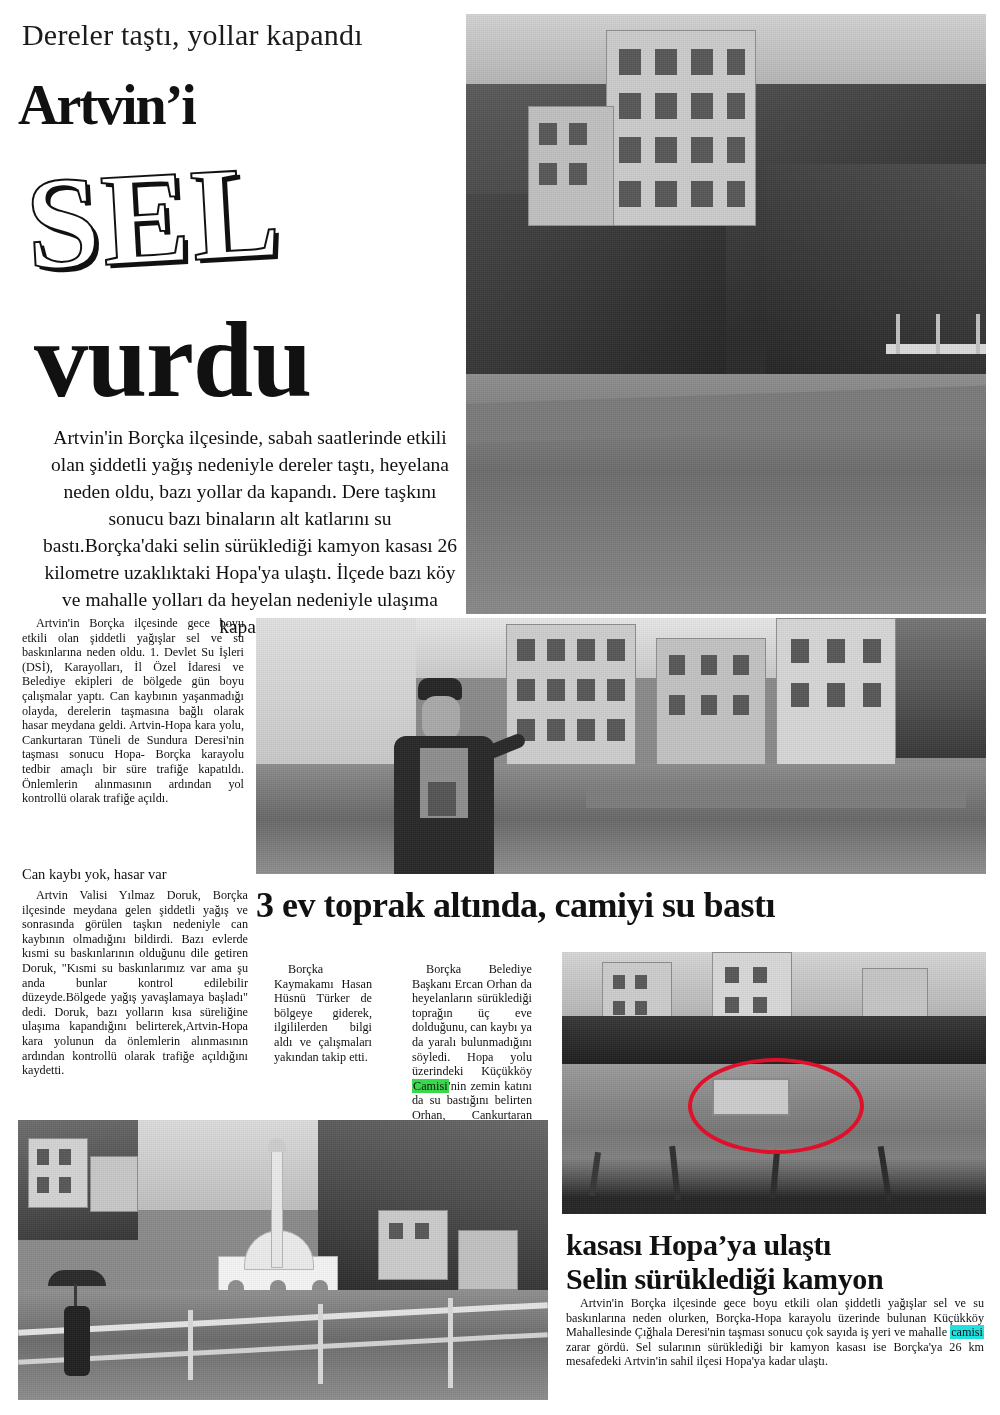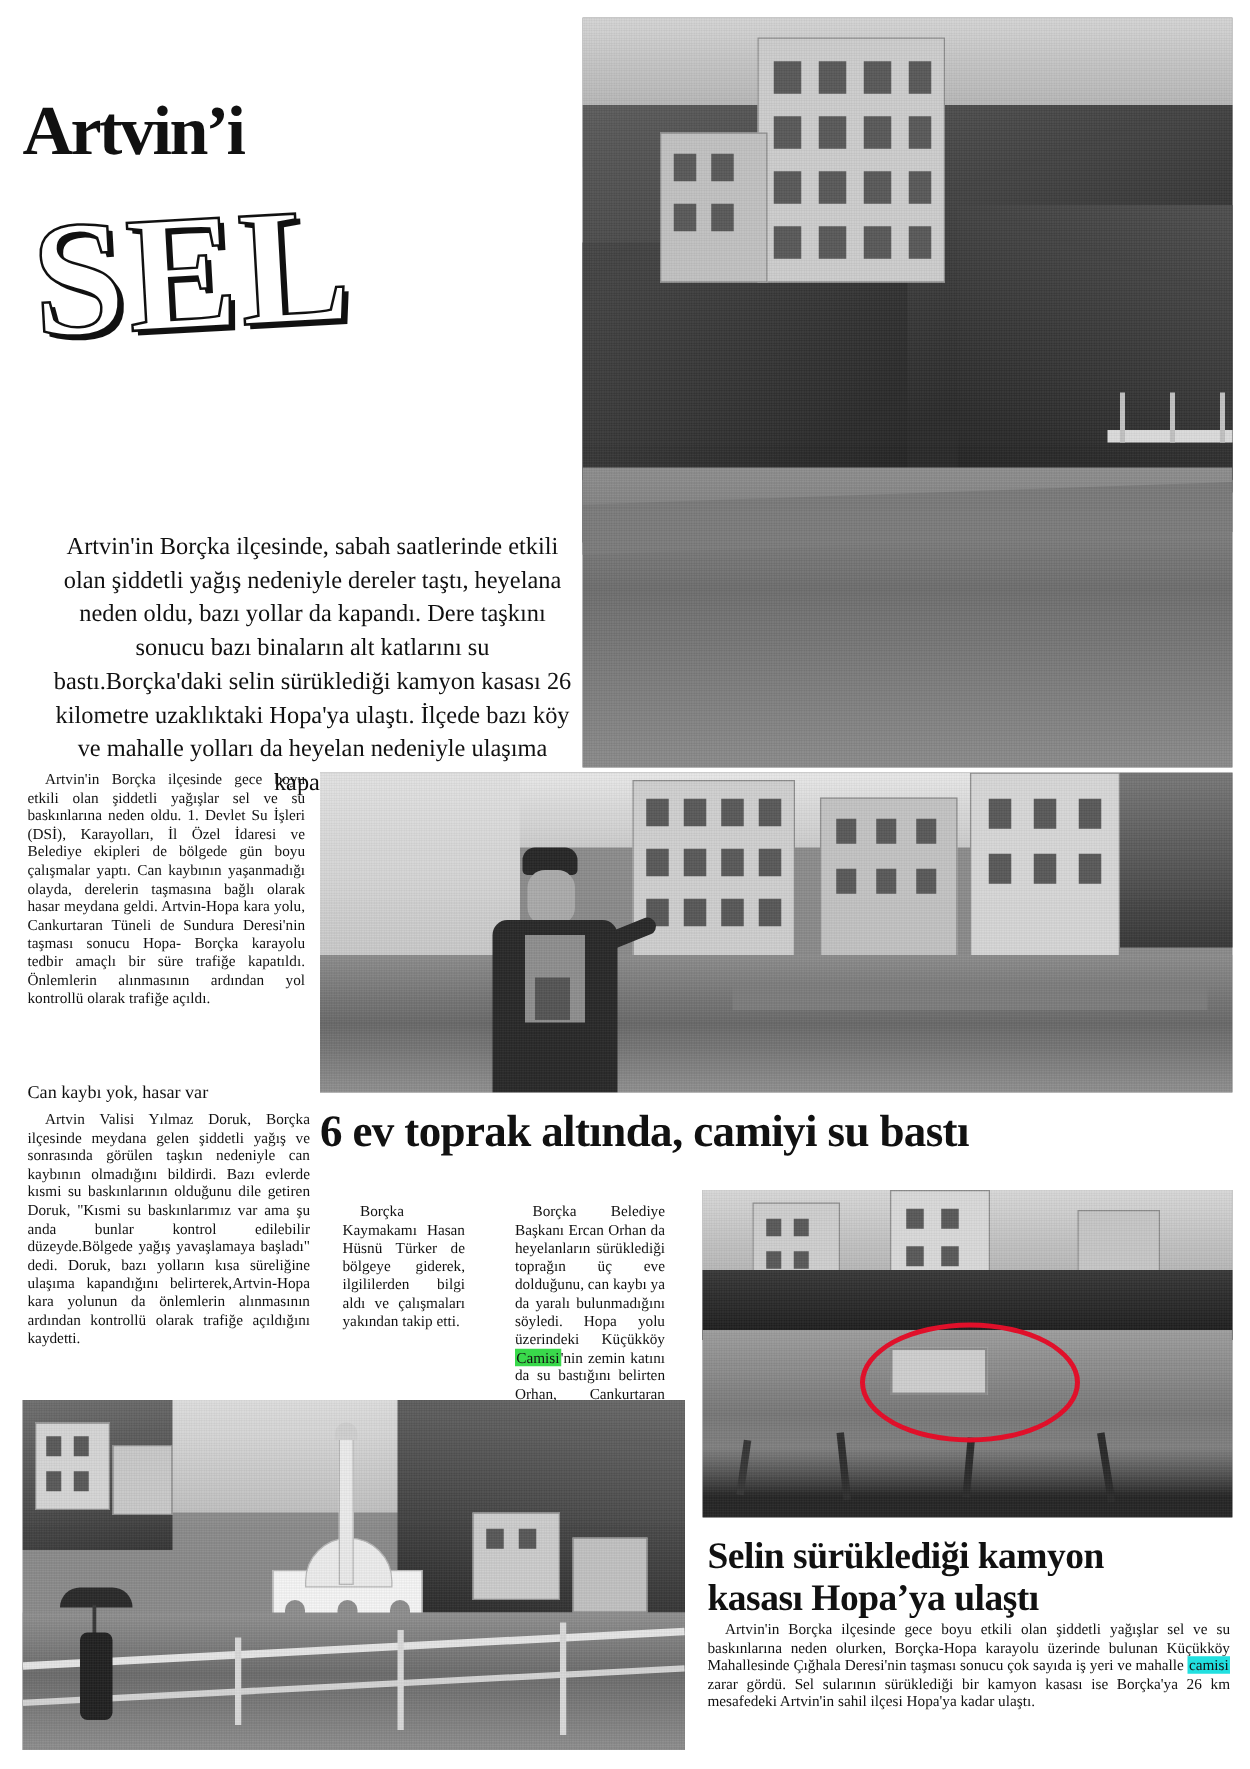--- a/index.html
+++ b/index.html
@@ -177,22 +177,24 @@
     <div style="position:absolute; left:420px; top:330px; width:110px; height:10px; background:#d6d6d6;"></div>
     <div style="position:absolute; left:430px; top:300px; width:4px; height:40px; background:#bdbdbd;"></div>
     <div style="position:absolute; left:470px; top:300px; width:4px; height:40px; background:#bdbdbd;"></div>
     <div style="position:absolute; left:510px; top:300px; width:4px; height:40px; background:#bdbdbd;"></div>
 
     <div class="water" style="height:240px; background:linear-gradient(180deg,#8e8e8e,#6e6e6e 40%,#898989);"></div>
     <div style="position:absolute; left:-30px; top:380px; width:620px; height:40px; background:#7b7b7b; transform:rotate(-2deg);"></div>
     <div class="grain"></div>
   </div>
 
+  <div class="kicker">Dereler taştı, yollar kapandı</div>
   <div class="head-artvin">Artvin’i</div>
   <div class="head-sel">SEL</div>
+  <div class="head-vurdu">vurdu</div>
   <div class="lede">Artvin'in Borçka ilçesinde, sabah saatlerinde etkili olan şiddetli yağış nedeniyle dereler taştı, heyelana neden oldu, bazı yollar da kapandı. Dere taşkını sonucu bazı binaların alt katlarını su bastı.Borçka'daki selin sürüklediği kamyon kasası 26 kilometre uzaklıktaki Hopa'ya ulaştı. İlçede bazı köy ve mahalle yolları da heyelan nedeniyle ulaşıma kapandı</div>
 
   <div class="col-left">
     <p>Artvin'in Borçka ilçesinde gece boyu etkili olan şiddetli yağışlar sel ve su baskınlarına neden oldu. 1. Devlet Su İşleri (DSİ), Karayolları, İl Özel İdaresi ve Belediye ekipleri de bölgede gün boyu çalışmalar yaptı. Can kaybının yaşanmadığı olayda, derelerin taşmasına bağlı olarak hasar meydana geldi. Artvin-Hopa kara yolu, Cankurtaran Tüneli de Sundura Deresi'nin taşması sonucu Hopa- Borçka karayolu tedbir amaçlı bir süre trafiğe kapatıldı. Önlemlerin alınmasının ardından yol kontrollü olarak  trafiğe açıldı.</p>
   </div>
   <div class="subhead">Can kaybı yok, hasar var</div>
   <div class="col-left2">
     <p>Artvin Valisi Yılmaz Doruk, Borçka ilçesinde meydana gelen şiddetli yağış ve sonrasında görülen taşkın nedeniyle can kaybının olmadığını bildirdi. Bazı evlerde kısmi su baskınlarının olduğunu dile getiren Doruk, "Kısmi su baskınlarımız var ama şu anda bunlar kontrol edilebilir düzeyde.Bölgede yağış yavaşlamaya başladı" dedi. Doruk, bazı yolların kısa süreliğine ulaşıma kapandığını belirterek,Artvin-Hopa kara yolunun da önlemlerin alınmasının ardından kontrollü olarak trafiğe açıldığını kaydetti.</p>
   </div>
 
@@ -240,21 +242,21 @@
       <div style="position:absolute; left:42px; top:0; width:44px; height:22px; background:#2a2a2a; border-radius:10px 10px 4px 4px;"></div>
       <div style="position:absolute; left:46px; top:18px; width:38px; height:44px; background:#b9a58f; border-radius:14px;"></div>
       <div style="position:absolute; left:18px; top:58px; width:100px; height:138px; background:#2d2d2d; border-radius:12px 12px 0 0;"></div>
       <div style="position:absolute; left:44px; top:70px; width:48px; height:70px; background:#8e8e8e;"></div>
       <div style="position:absolute; left:52px; top:104px; width:28px; height:34px; background:#c43b2a;"></div>
       <div style="position:absolute; left:104px; top:62px; width:46px; height:14px; background:#2d2d2d; transform:rotate(-22deg); border-radius:7px;"></div>
     </div>
     <div class="grain"></div>
   </div>
 
-  <div class="mid-head">6 ev toprak altında, camiyi su bastı</div>
+  <div class="mid-head">3 ev toprak altında, camiyi su bastı</div>
   <div class="mid-col-a">
     <p>Borçka Kaymakamı Hasan Hüsnü Türker de bölgeye giderek, ilgililerden bilgi aldı ve çalışmaları yakından takip etti.</p>
   </div>
   <div class="mid-col-b">
     <p><span>Borçka Belediye Başkanı Ercan Orhan da heyelanların sürüklediği toprağın üç eve dolduğunu, can kaybı ya da yaralı bulunmadığını söyledi. Hopa yolu üzerindeki Küçükköy </span><span class="hl-green">Camisi</span><span>'nin zemin katını da su bastığını belirten Orhan, Cankurtaran Tüneli'nin bulunduğu bölgede de heyelanlar dolayısıyla ulaşımda bazı sorunlar yaşandığını sözlerine ekledi.</span></p>
   </div>
 
   <div class="photo" style="left:18px; top:1120px; width:530px; height:280px;">
     <div class="sky" style="height:90px; background:linear-gradient(180deg,#d8d8d8,#bcbcbc);"></div>
 
@@ -330,20 +332,20 @@
     <div style="position:absolute; left:30px; bottom:18px; width:6px; height:44px; background:#3a3a3a; transform:rotate(8deg);"></div>
     <div style="position:absolute; left:110px; bottom:14px; width:6px; height:54px; background:#333; transform:rotate(-6deg);"></div>
     <div style="position:absolute; left:210px; bottom:16px; width:6px; height:48px; background:#303030; transform:rotate(5deg);"></div>
     <div style="position:absolute; left:320px; bottom:12px; width:6px; height:56px; background:#2e2e2e; transform:rotate(-9deg);"></div>
     <div class="grain"></div>
   </div>
 
   <div class="ann-circle" style="left:688px; top:1058px; width:176px; height:96px;"></div>
 
   <div class="br-head">
+    <div>kasası Hopa’ya ulaştı</div>
     <div>Selin sürüklediği kamyon</div>
-    <div>kasası Hopa’ya ulaştı</div>
   </div>
   <div class="br-text">
     <p><span>Artvin'in Borçka ilçesinde gece boyu etkili olan şiddetli yağışlar sel ve su baskınlarına neden olurken,  Borçka-Hopa karayolu üzerinde bulunan Küçükköy Mahallesinde Çığhala Deresi'nin taşması sonucu çok sayıda iş yeri ve mahalle </span><span class="hl-cyan">camisi</span><span> zarar gördü. Sel sularının sürüklediği bir kamyon kasası ise Borçka'ya 26 km mesafedeki Artvin'in sahil ilçesi Hopa'ya kadar ulaştı.</span></p>
   </div>
 
 </div>
 
 </body></html>

